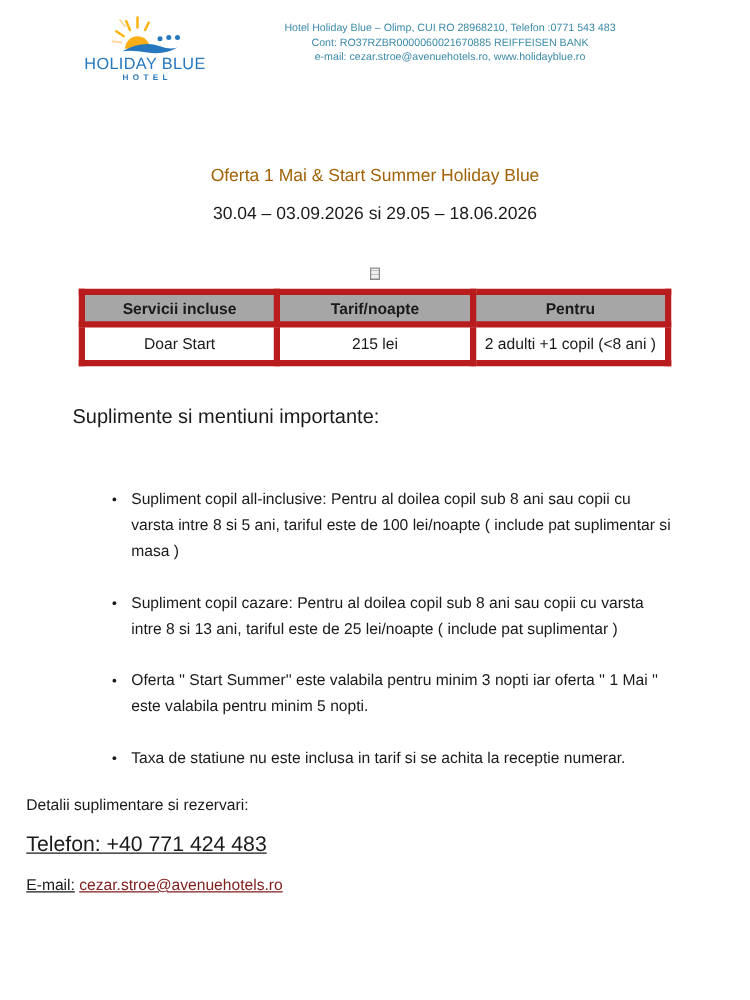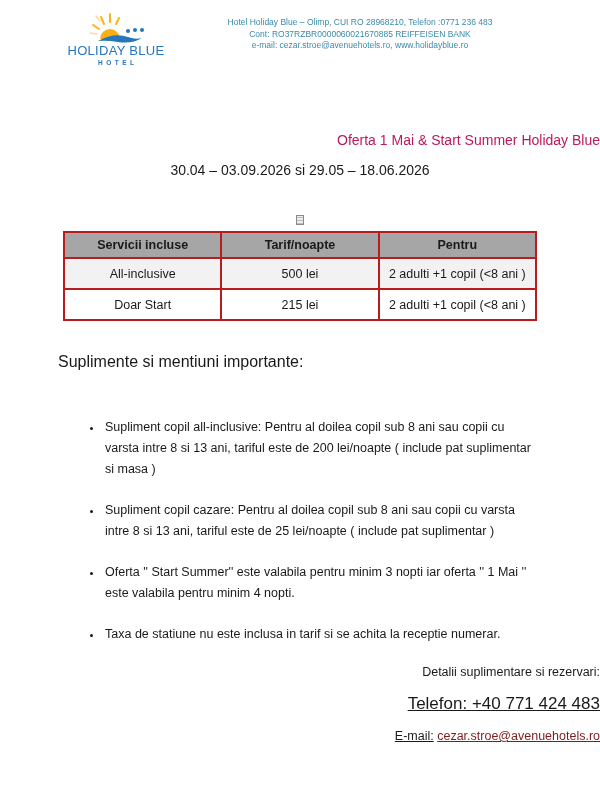--- a/index.html
+++ b/index.html
@@ -30,38 +30,38 @@
   }
   .contact {
     position: absolute; left: 120px; right: 0; top: 17px;
     text-align: center;
     color: #3b8aa9;
     font-size: 8.5px; line-height: 11.5px;
   }
 
   
   .title-block { text-align: center; margin-top: 52px; }
-  .doc-title { font-size: 14px; color: #be185d; text-align: right; }
+  .doc-title { font-size: 14px; color: #a16207; }
   .doc-dates { font-size: 14px; color: #1a1a1a; margin-top: 14px; }
 
   .tofu-row { text-align: center; margin-top: 32px; height: 12px; }
   .tofu {
     display: inline-block; width: 8px; height: 10px;
     border: 1px solid #8a8a8a; background:
       repeating-linear-gradient(0deg, #bdbdbd 0 1px, #eee 1px 3px);
     vertical-align: middle;
   }
 
   
   table.offer {
     width: 474px; margin: 9px auto 0 auto;
     border-collapse: collapse; table-layout: fixed;
   }
   table.offer th, table.offer td {
-    border: 2px solid #b91c1c; text-align: center;
+    border: 5px solid #b91c1c; text-align: center;
     font-size: 12.5px; color: #1a1a1a;
   }
   table.offer th {
     background: #a6a6a6; font-weight: 700; height: 26px;
   }
   table.offer td { height: 31px; }
   table.offer tr.row-alt td { background: #f2f2f2; }
 
   
   .notes-heading {
@@ -72,21 +72,21 @@
     padding-left: 45px;
     list-style: disc outside;
   }
   ul.notes li {
     font-size: 12.5px; line-height: 21px; color: #1a1a1a;
     margin-bottom: 20px; padding-left: 2px;
   }
   ul.notes li::marker { font-size: 11px; }
 
   
-  .footer-block { text-align: right; margin-top: 16px; }
+  .footer-block { text-align: left; margin-top: 16px; padding-left: 21px; }
   .footer-heading { font-size: 12.5px; }
   .footer-phone {
     font-size: 17px; margin-top: 15px;
     text-decoration: underline;
   }
   .footer-email { font-size: 12.5px; margin-top: 15px; }
   .footer-email .label { text-decoration: underline; }
   .footer-email a.email-link {
     color: #7f1d1d; text-decoration: underline; cursor: pointer;
   }
@@ -116,21 +116,21 @@
         <path d="M28 29 Q44 20 58 25 Q66 28 72 26 Q62 32 48 30 Q36 28 28 29 Z" fill="#2577be"></path>
 
         <circle cx="58" cy="19" r="2" fill="#2577be"></circle>
         <circle cx="65" cy="18" r="2" fill="#2577be"></circle>
         <circle cx="72" cy="18" r="2" fill="#2577be"></circle>
       </svg>
       <div class="logo-name">HOLIDAY BLUE</div>
       <div class="logo-sub">HOTEL</div>
     </div>
     <div class="contact">
-      <div>Hotel Holiday Blue – Olimp, CUI  RO 28968210, Telefon :0771 236 483</div>
+      <div>Hotel Holiday Blue – Olimp, CUI  RO 28968210, Telefon :0771 543 483</div>
       <div>Cont: RO37RZBR0000060021670885 REIFFEISEN BANK</div>
       <div>e-mail: cezar.stroe@avenuehotels.ro, www.holidayblue.ro</div>
     </div>
   </div>
 
   <div class="title-block">
     <div class="doc-title">Oferta 1 Mai &amp; Start Summer Holiday Blue</div>
     <div class="doc-dates">30.04 – 03.09.2026 si 29.05 – 18.06.2026</div>
   </div>
 
@@ -140,38 +140,33 @@
 
   <table class="offer">
     <thead>
       <tr>
         <th>Servicii incluse</th>
         <th>Tarif/noapte</th>
         <th>Pentru</th>
       </tr>
     </thead>
     <tbody>
-      <tr class="row-alt">
-        <td>All-inclusive</td>
-        <td>500 lei</td>
-        <td>2 adulti +1 copil (&lt;8 ani )</td>
-      </tr>
       <tr>
         <td>Doar Start</td>
         <td>215 lei</td>
         <td>2 adulti +1 copil (&lt;8 ani )</td>
       </tr>
     </tbody>
   </table>
 
   <div class="notes-heading">Suplimente si mentiuni importante:</div>
   <ul class="notes">
-    <li>Supliment  copil all-inclusive:  Pentru al doilea copil sub 8 ani sau copii cu varsta intre 8 si 13 ani, tariful este de 200 lei/noapte ( include pat suplimentar  si masa )</li>
+    <li>Supliment  copil all-inclusive:  Pentru al doilea copil sub 8 ani sau copii cu varsta intre 8 si 5 ani, tariful este de 100 lei/noapte ( include pat suplimentar  si masa )</li>
     <li>Supliment  copil cazare: Pentru al doilea copil sub 8 ani sau copii cu varsta intre 8 si 13 ani, tariful este de 25 lei/noapte ( include pat suplimentar  )</li>
-    <li>Oferta '' Start Summer''  este valabila pentru minim 3 nopti iar oferta '' 1 Mai '' este valabila pentru minim 4 nopti.</li>
+    <li>Oferta '' Start Summer''  este valabila pentru minim 3 nopti iar oferta '' 1 Mai '' este valabila pentru minim 5 nopti.</li>
     <li>Taxa de statiune nu este inclusa in tarif si se achita la receptie numerar.</li>
   </ul>
 
   <div class="footer-block">
     <div class="footer-heading">Detalii suplimentare si rezervari:</div>
     <div class="footer-phone">Telefon: +40 771 424 483</div>
     <div class="footer-email">
       <span class="label">E-mail:</span>
       <a class="email-link">cezar.stroe@avenuehotels.ro</a>
     </div>

